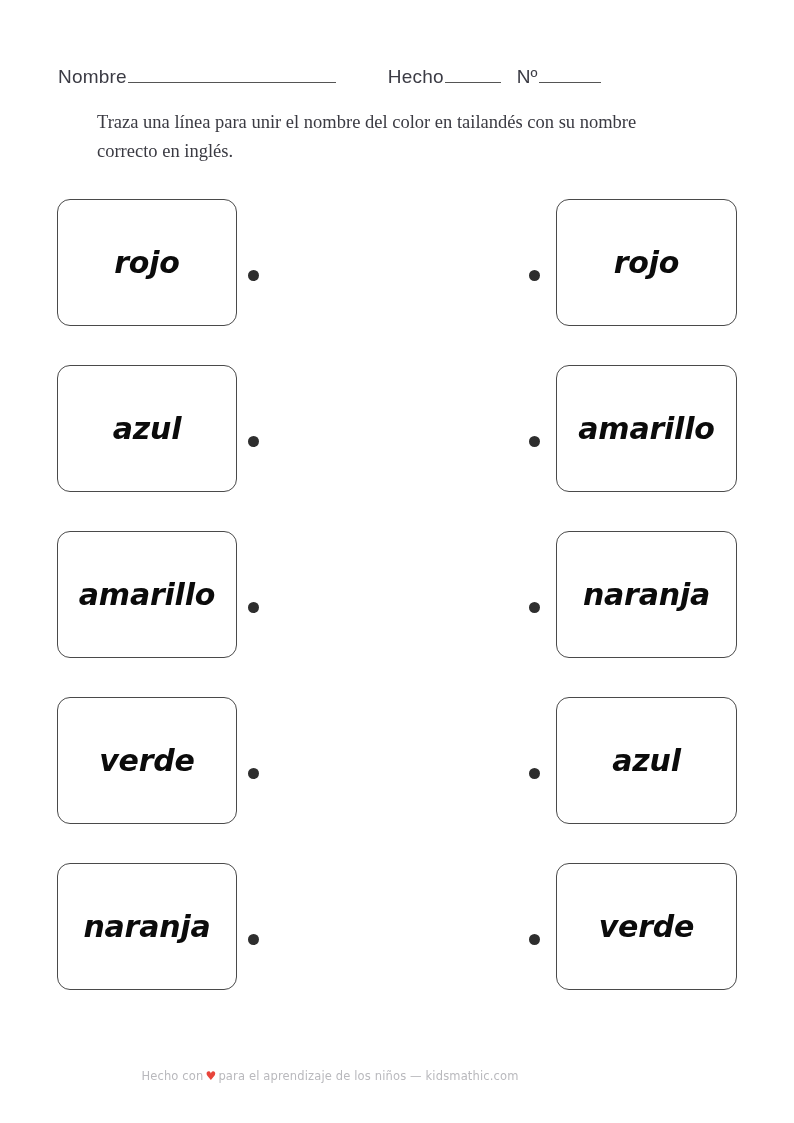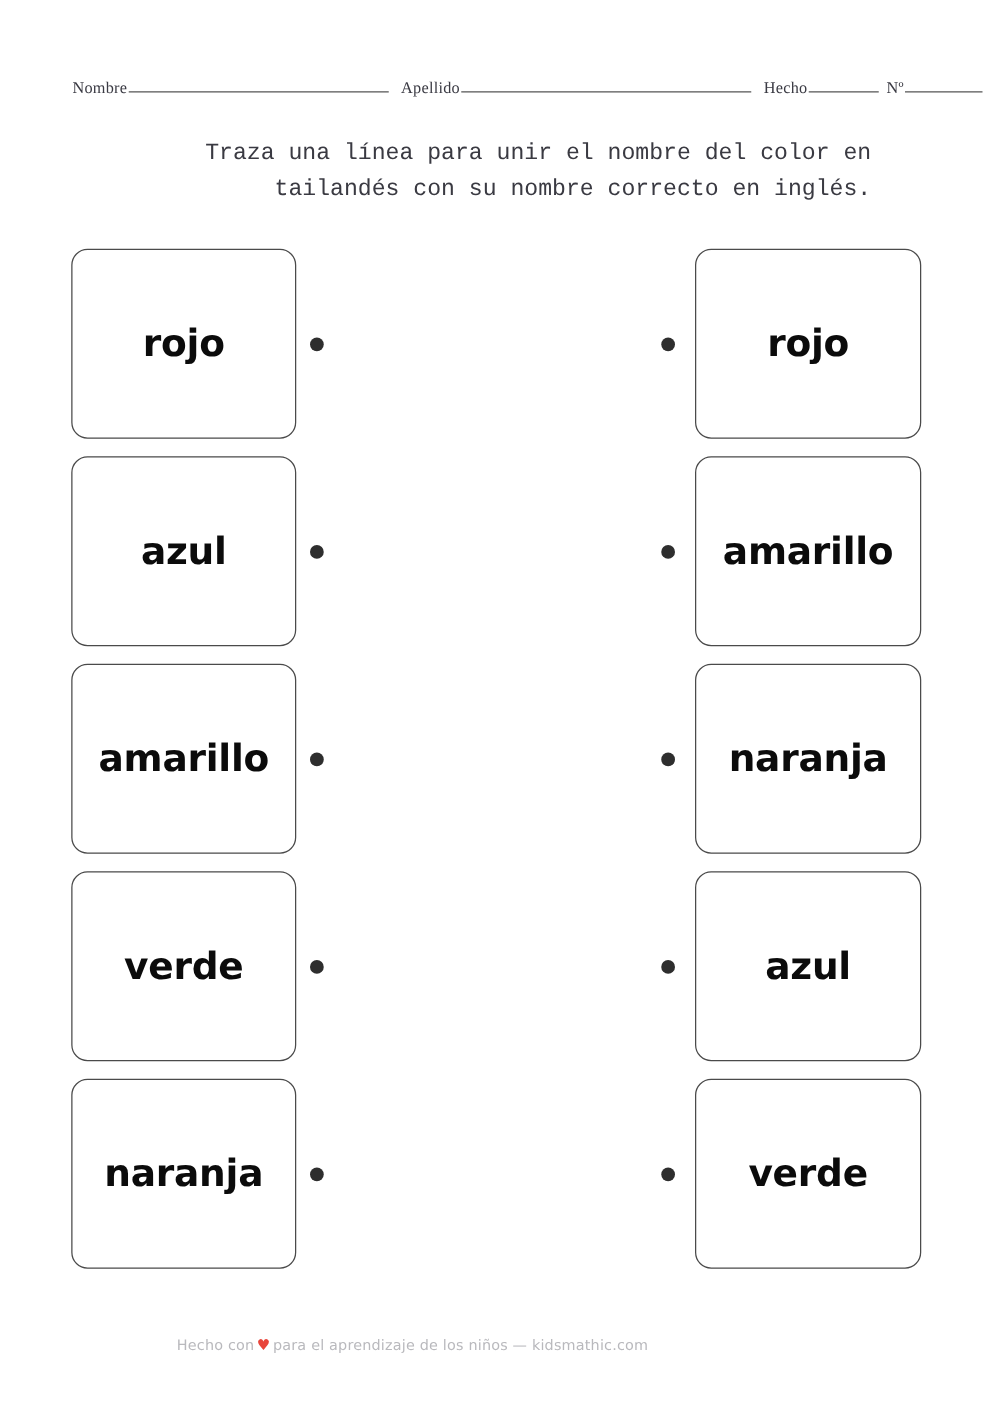--- a/index.html
+++ b/index.html
@@ -16,23 +16,23 @@
   }
 
   
   .header-row {
     position: absolute;
     left: 58px;
     top: 62px;
     width: 728px;
     height: 26px;
     display: flex;
-    align-items: flex-start;
-    font-family: Liberation Serif, serif;
-    font-size: 13px;
+    align-items: flex-end;
+    font-family: Liberation Sans, sans-serif;
+    font-size: 19px;
     color: #3b3b44;
     letter-spacing: .2px;
   }
   .field {
     display: flex;
     align-items: baseline;
     white-space: nowrap;
   }
   .field-label { color: #3b3b44; }
   .rule {
@@ -47,22 +47,22 @@
   .rule-short2 { width: 62px; }
   .gap { display: inline-block; width: 26px; }
   .gap-sm { display: inline-block; width: 16px; }
 
   
   .instruction {
     position: absolute;
     left: 97px;
     top: 108px;
     width: 600px;
-    text-align: right;
-    font-family: Liberation Mono, monospace;
+    text-align: left;
+    font-family: Liberation Serif, serif;
     font-size: 18.5px;
     line-height: 29px;
     color: #3a3a42;
   }
 
   
   .match-area {
     position: absolute;
     left: 0;
     top: 199px;
@@ -72,22 +72,23 @@
   .column {
     position: absolute;
     top: 0;
     width: 181px;
   }
   .column-left  { left: 57px;  width: 180px; }
   .column-right { left: 556px; width: 181px; }
 
   .row {
     position: absolute;
-    height: 152px;
+    height: 127px;
     width: 100%;
+    font-style: italic;
   }
   .card {
     position: absolute;
     inset: 0;
     box-sizing: border-box;
     border: 1.3px solid #4a4a4a;
     border-radius: 13px;
     background: #ffffff;
     display: flex;
     align-items: center;
@@ -132,24 +133,20 @@
 </style>
 </head>
 <body>
 
 <div class="header-row">
   <span class="field">
     <span class="field-label">Nombre</span>
       <span class="rule rule-long"></span>
   </span>
   <span class="gap"></span>
-  <span class="field">
-    <span class="field-label">Apellido</span>
-      <span class="rule rule-long2"></span>
-  </span>
   <span class="gap"></span>
   <span class="field">
     <span class="field-label">Hecho</span>
       <span class="rule rule-short"></span>
   </span>
   <span class="gap-sm"></span>
   <span class="field">
     <span class="field-label">Nº</span>
       <span class="rule rule-short2"></span>
   </span>

